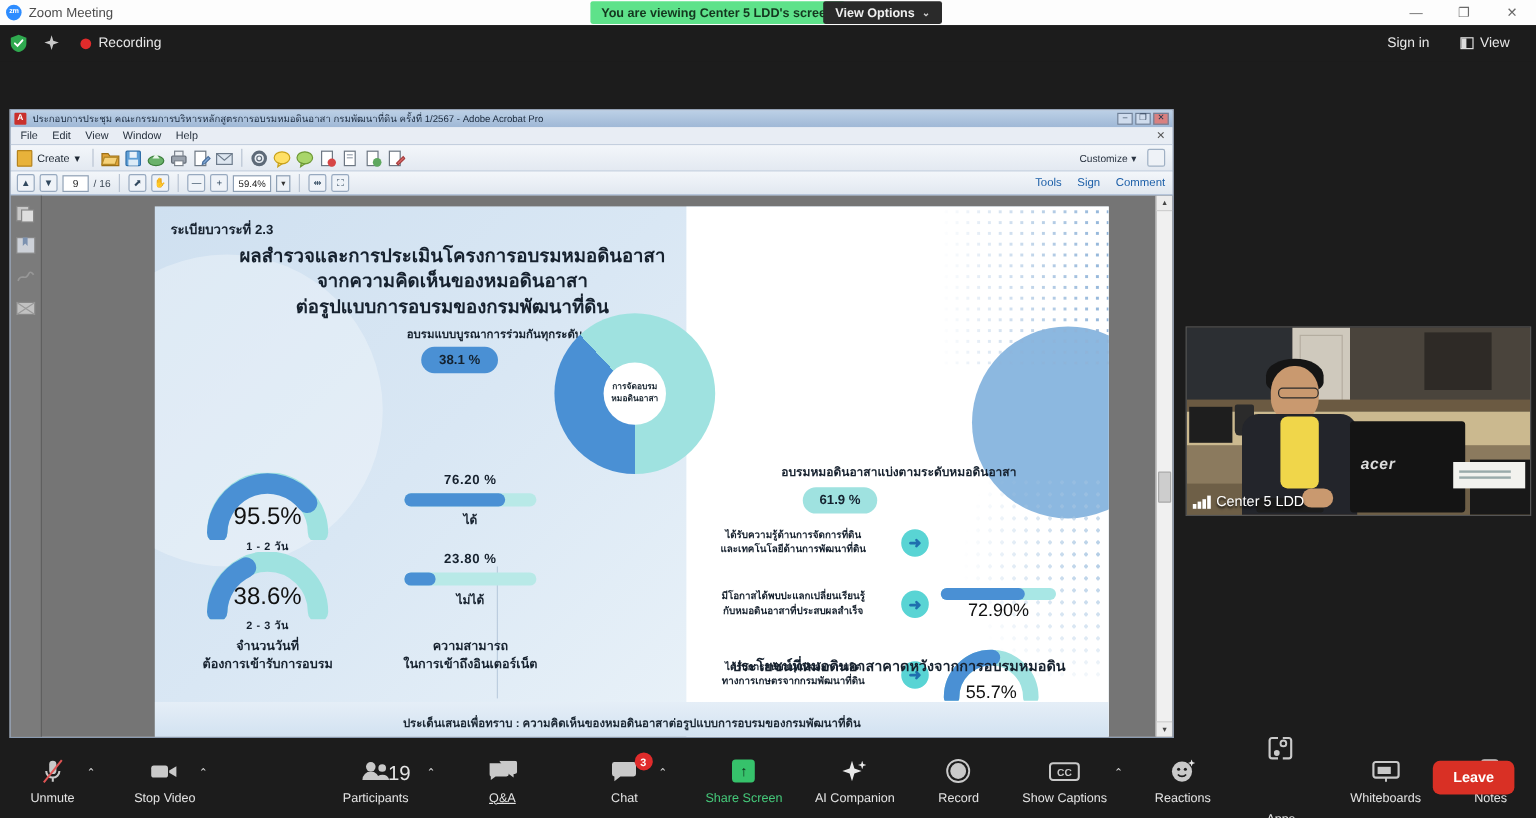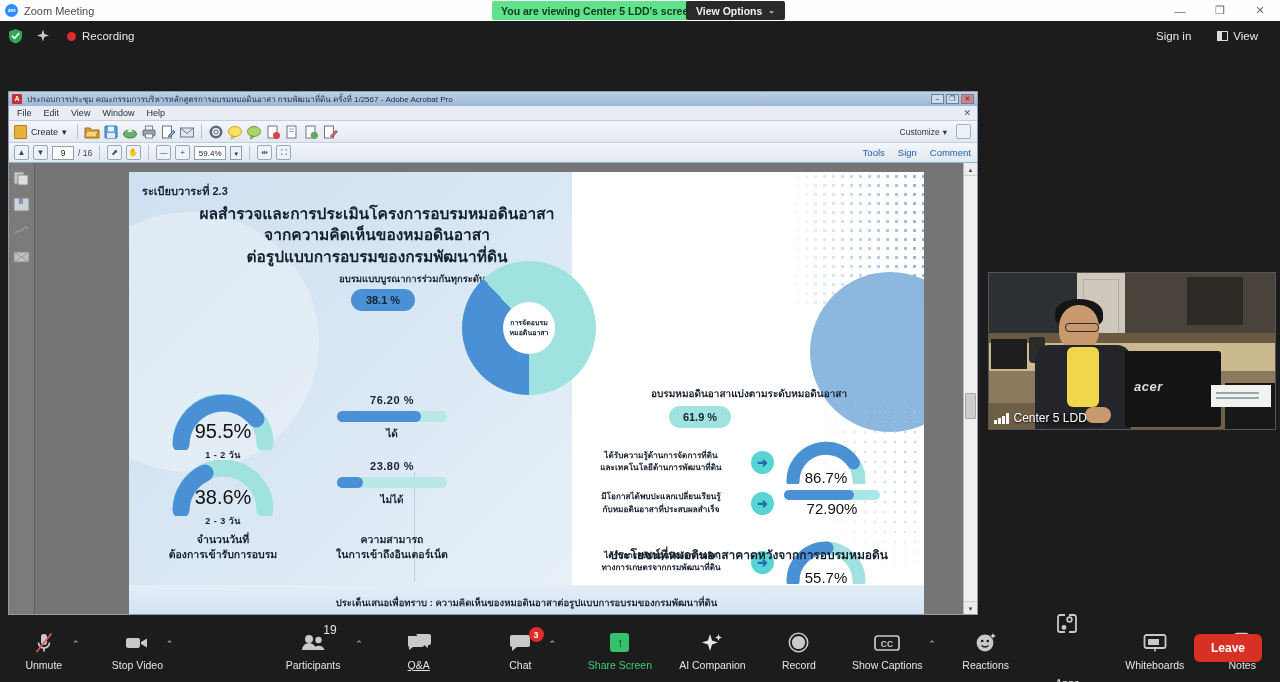--- a/index.html
+++ b/index.html
@@ -339,21 +339,21 @@
     position:relative; width:78px; height:56px; color:#e4e4e4;
   }
   .zitem .zlabel { font-size:10.5px; margin-top:5px; color:#e4e4e4; }
   .zitem .zicon { height:22px; display:flex; align-items:center; justify-content:center; }
   .zcaret { position:absolute; right:2px; top:16px; font-size:9px; color:#cfcfcf; }
   .zbadge {
     position:absolute; top:4px; left:46px; min-width:15px; height:15px;
     border-radius:8px; background:#e02b2b; color:#fff; font-size:9px;
     display:flex; align-items:center; justify-content:center; padding:0 3px; font-weight:bold;
   }
-  .zcount { position:absolute; top:0; left:48px; font-size:12px; color:#e4e4e4; }
+  .zcount { position:absolute; top:12px; left:48px; font-size:17px; color:#e4e4e4; }
   .share-box { width:19px;height:19px;background:#36c26b;border-radius:3px;
                display:flex;align-items:center;justify-content:center;color:#0d2b17;font-size:12px; }
   .leave-btn {
     position:absolute; right:18px; top:14px; background:#d93025; color:#fff;
     font-size:12px; font-weight:bold; padding:7px 17px; border-radius:6px;
   }
   .green { color:#45c97a !important; }
 </style>
 </head>
 <body>
@@ -570,27 +570,20 @@
 
           <div class="s-sub-level">อบรมหมอดินอาสาแบ่งตามระดับหมอดินอาสา</div>
           <div class="pill cyan">61.9 %</div>
 
           <div class="row-item" style="left:452px; top:268px;">
             <div class="row-label">
               <div>ได้รับความรู้ด้านการจัดการที่ดิน</div>
               <div>และเทคโนโลยีด้านการพัฒนาที่ดิน</div>
             </div>
             <div class="arrow-circ">➜</div>
-            <div class="gauge">
-              <svg width="84" height="44" viewBox="0 0 84 44">
-                <path d="M9 41 A33 33 0 0 1 75 41" fill="none" stroke="#9fe2e0" stroke-width="13" stroke-linecap="round"></path>
-                <path d="M9 41 A33 33 0 0 1 69.5 23" fill="none" stroke="#4a90d4" stroke-width="13" stroke-linecap="round"></path>
-              </svg>
-              <div class="gval">86.7%</div>
-            </div>
           </div>
 
           <div class="row-item" style="left:452px; top:318px;">
             <div class="row-label">
               <div>มีโอกาสได้พบปะแลกเปลี่ยนเรียนรู้</div>
               <div>กับหมอดินอาสาที่ประสบผลสำเร็จ</div>
             </div>
             <div class="arrow-circ">➜</div>
             <div class="barmeter">
               <div class="bar-track">

